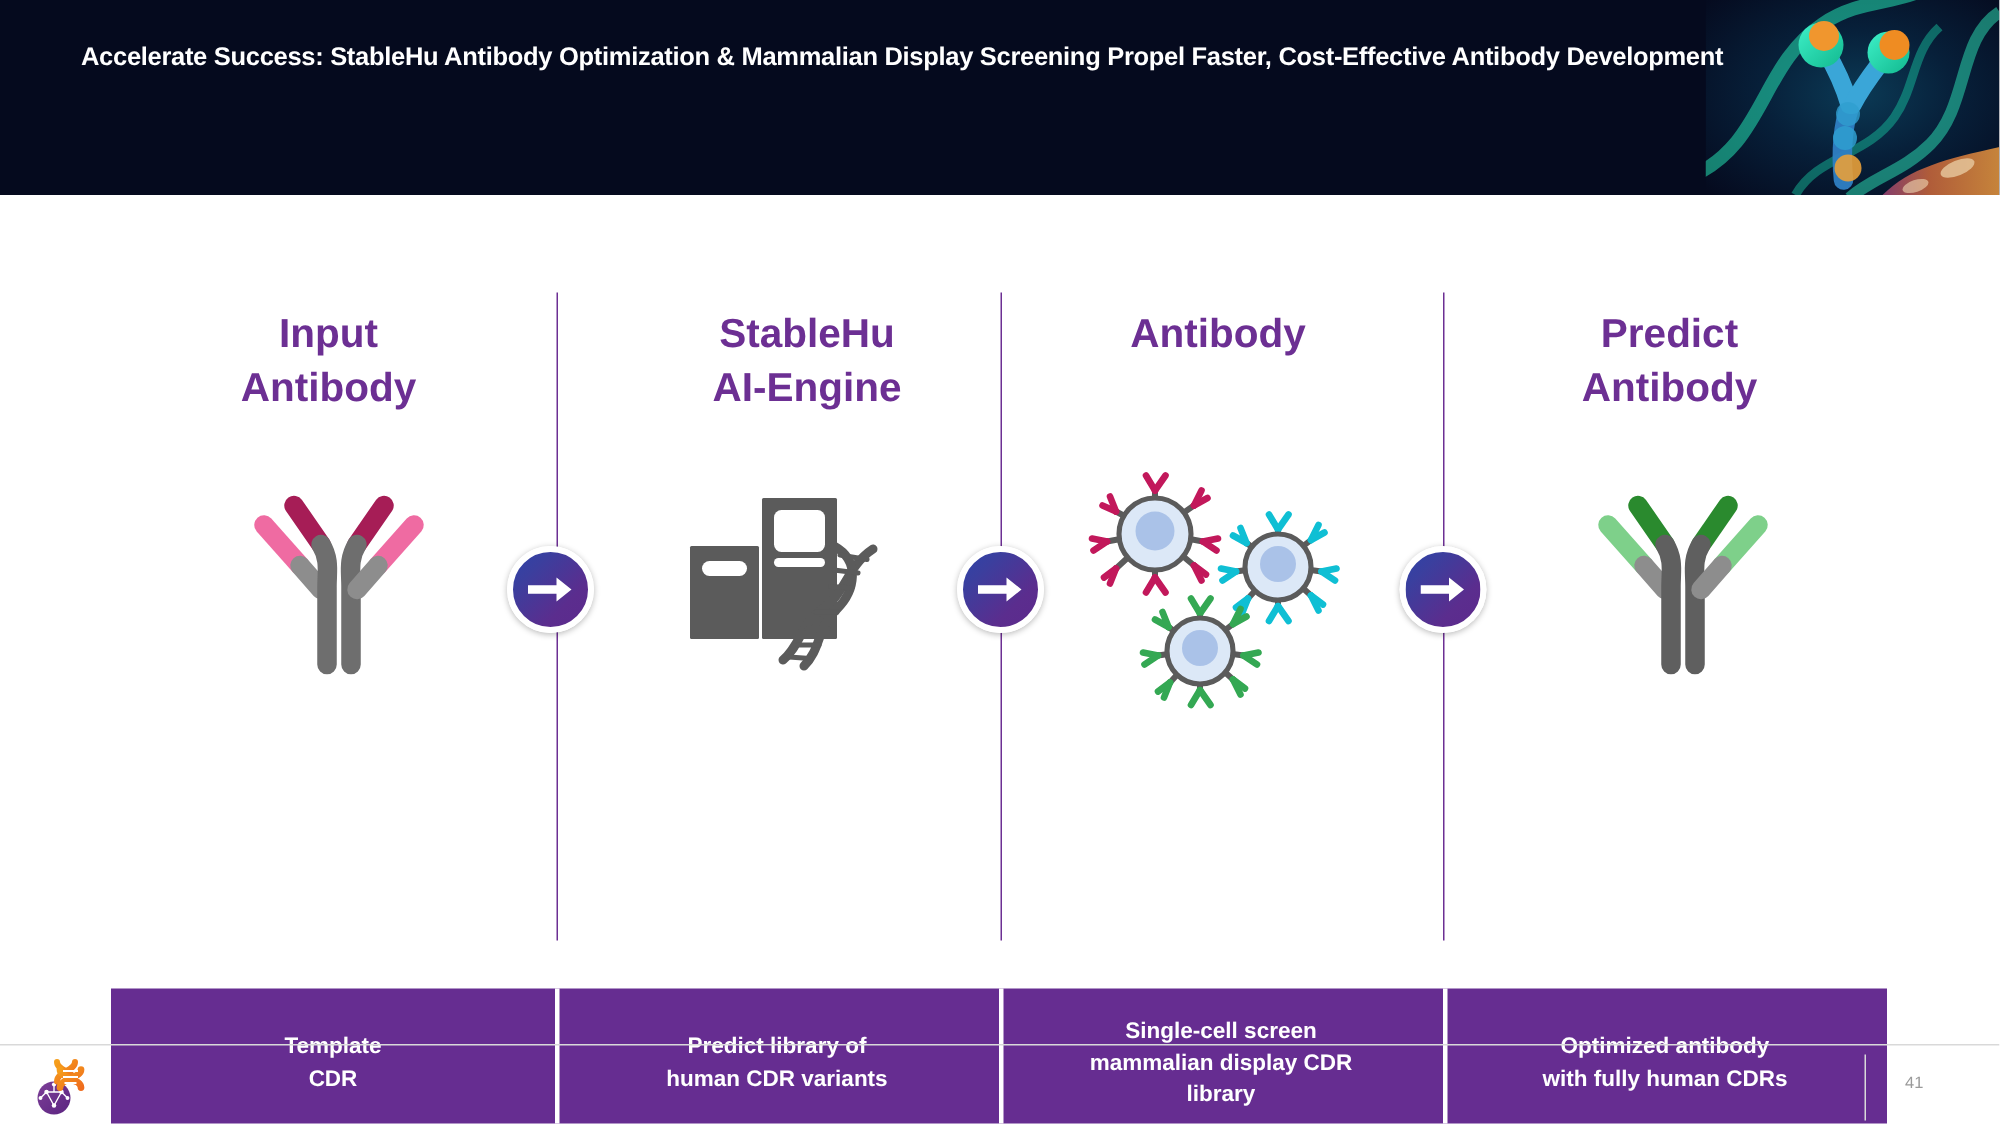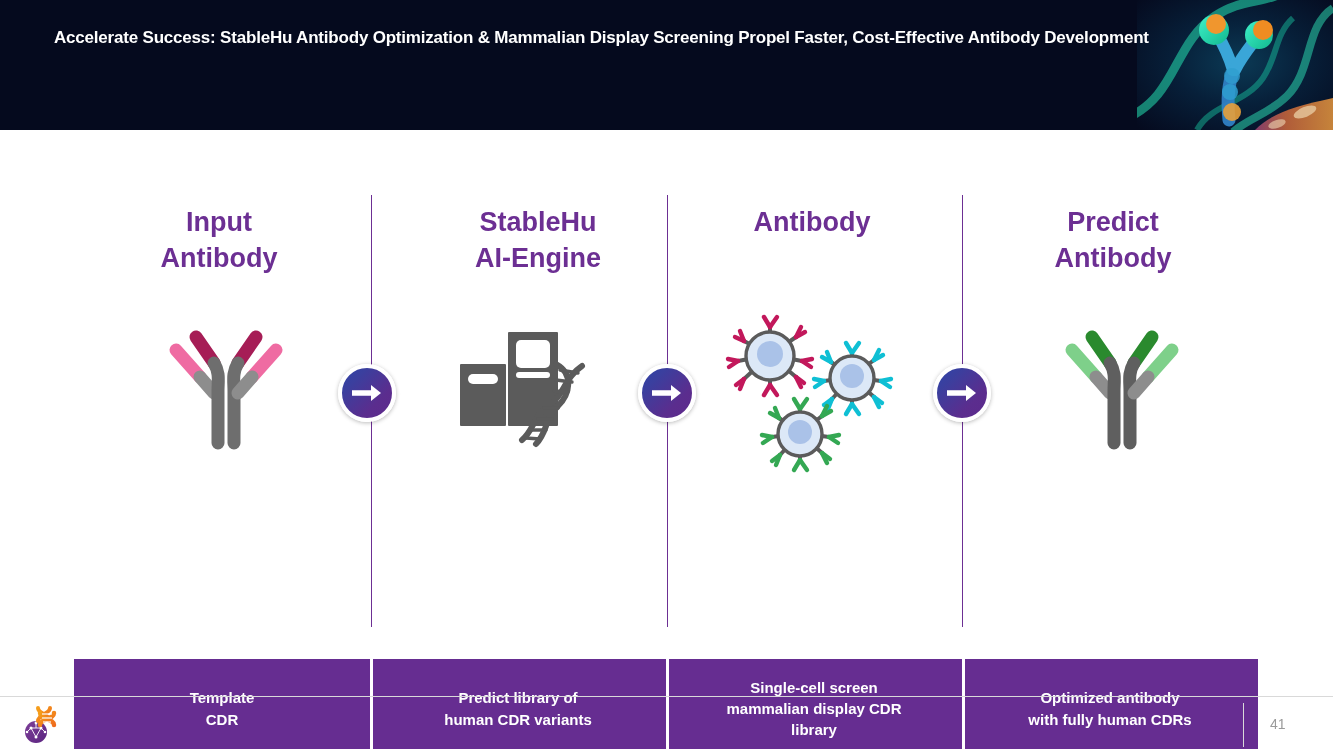--- a/index.html
+++ b/index.html
@@ -77,21 +77,21 @@
     position: absolute; left: 0; top: 696px; width: 1333px; height: 1px;
     background: #d9d9d9;
   }
   .footer-logo { position: absolute; left: 20px; top: 705px; width: 48px; height: 40px; }
   .page-divider {
     position: absolute; left: 1243px; top: 703px; width: 1px; height: 44px;
     background: #d9d9d9;
   }
   .page-number {
     position: absolute; left: 1270px; top: 716px; width: 40px;
-    color: #9a9a9a; font-size: 14px; text-align: left;
+    color: #9a9a9a; font-size: 11px; text-align: left;
   }
 </style>
 </head>
 <body>
 
 <div class="slide">
 
   <div class="header">
     <div class="header-art">
       <svg width="196" height="130" viewBox="0 0 196 130">

